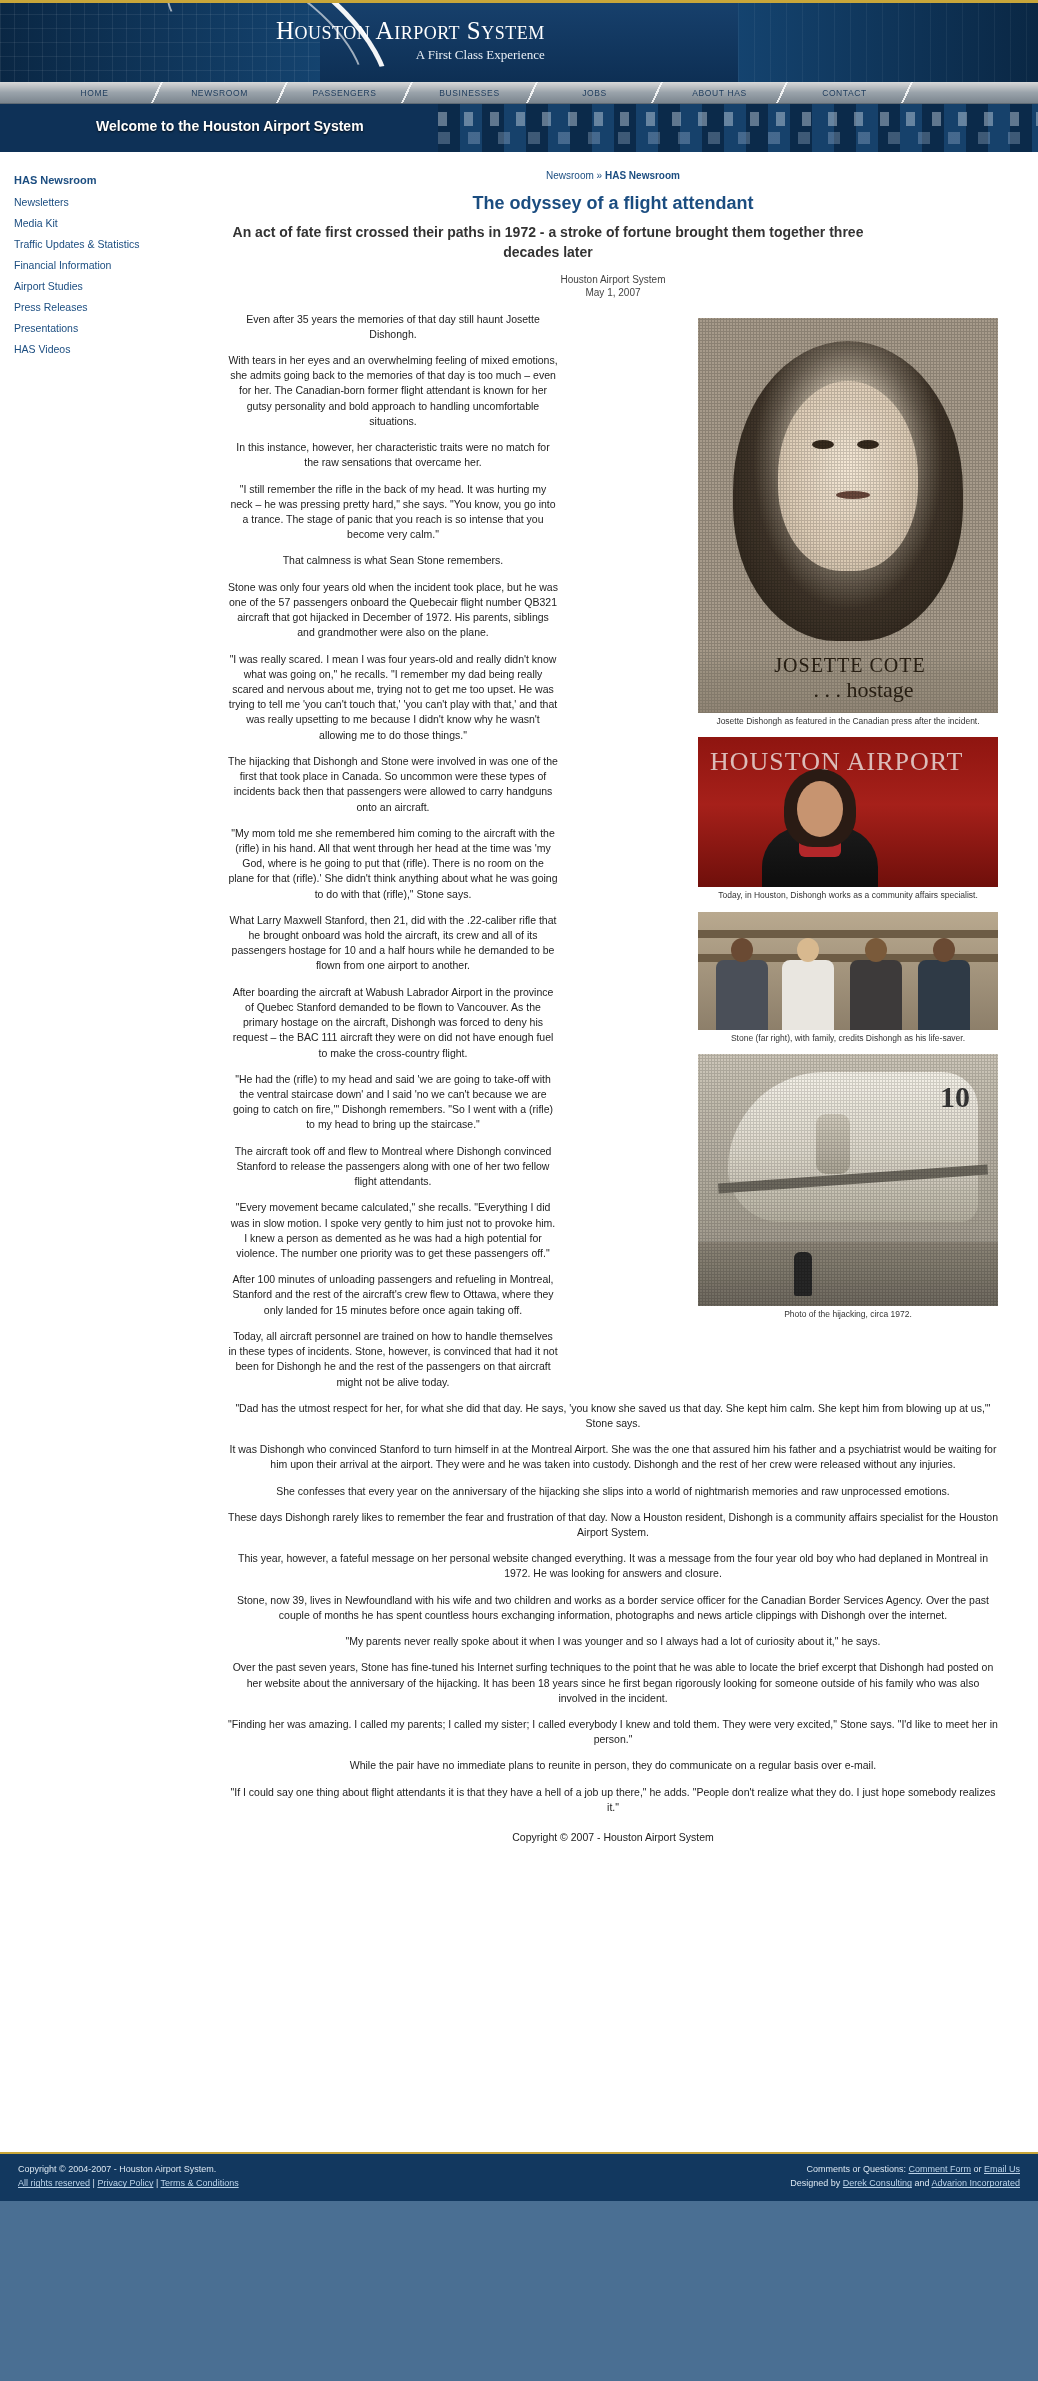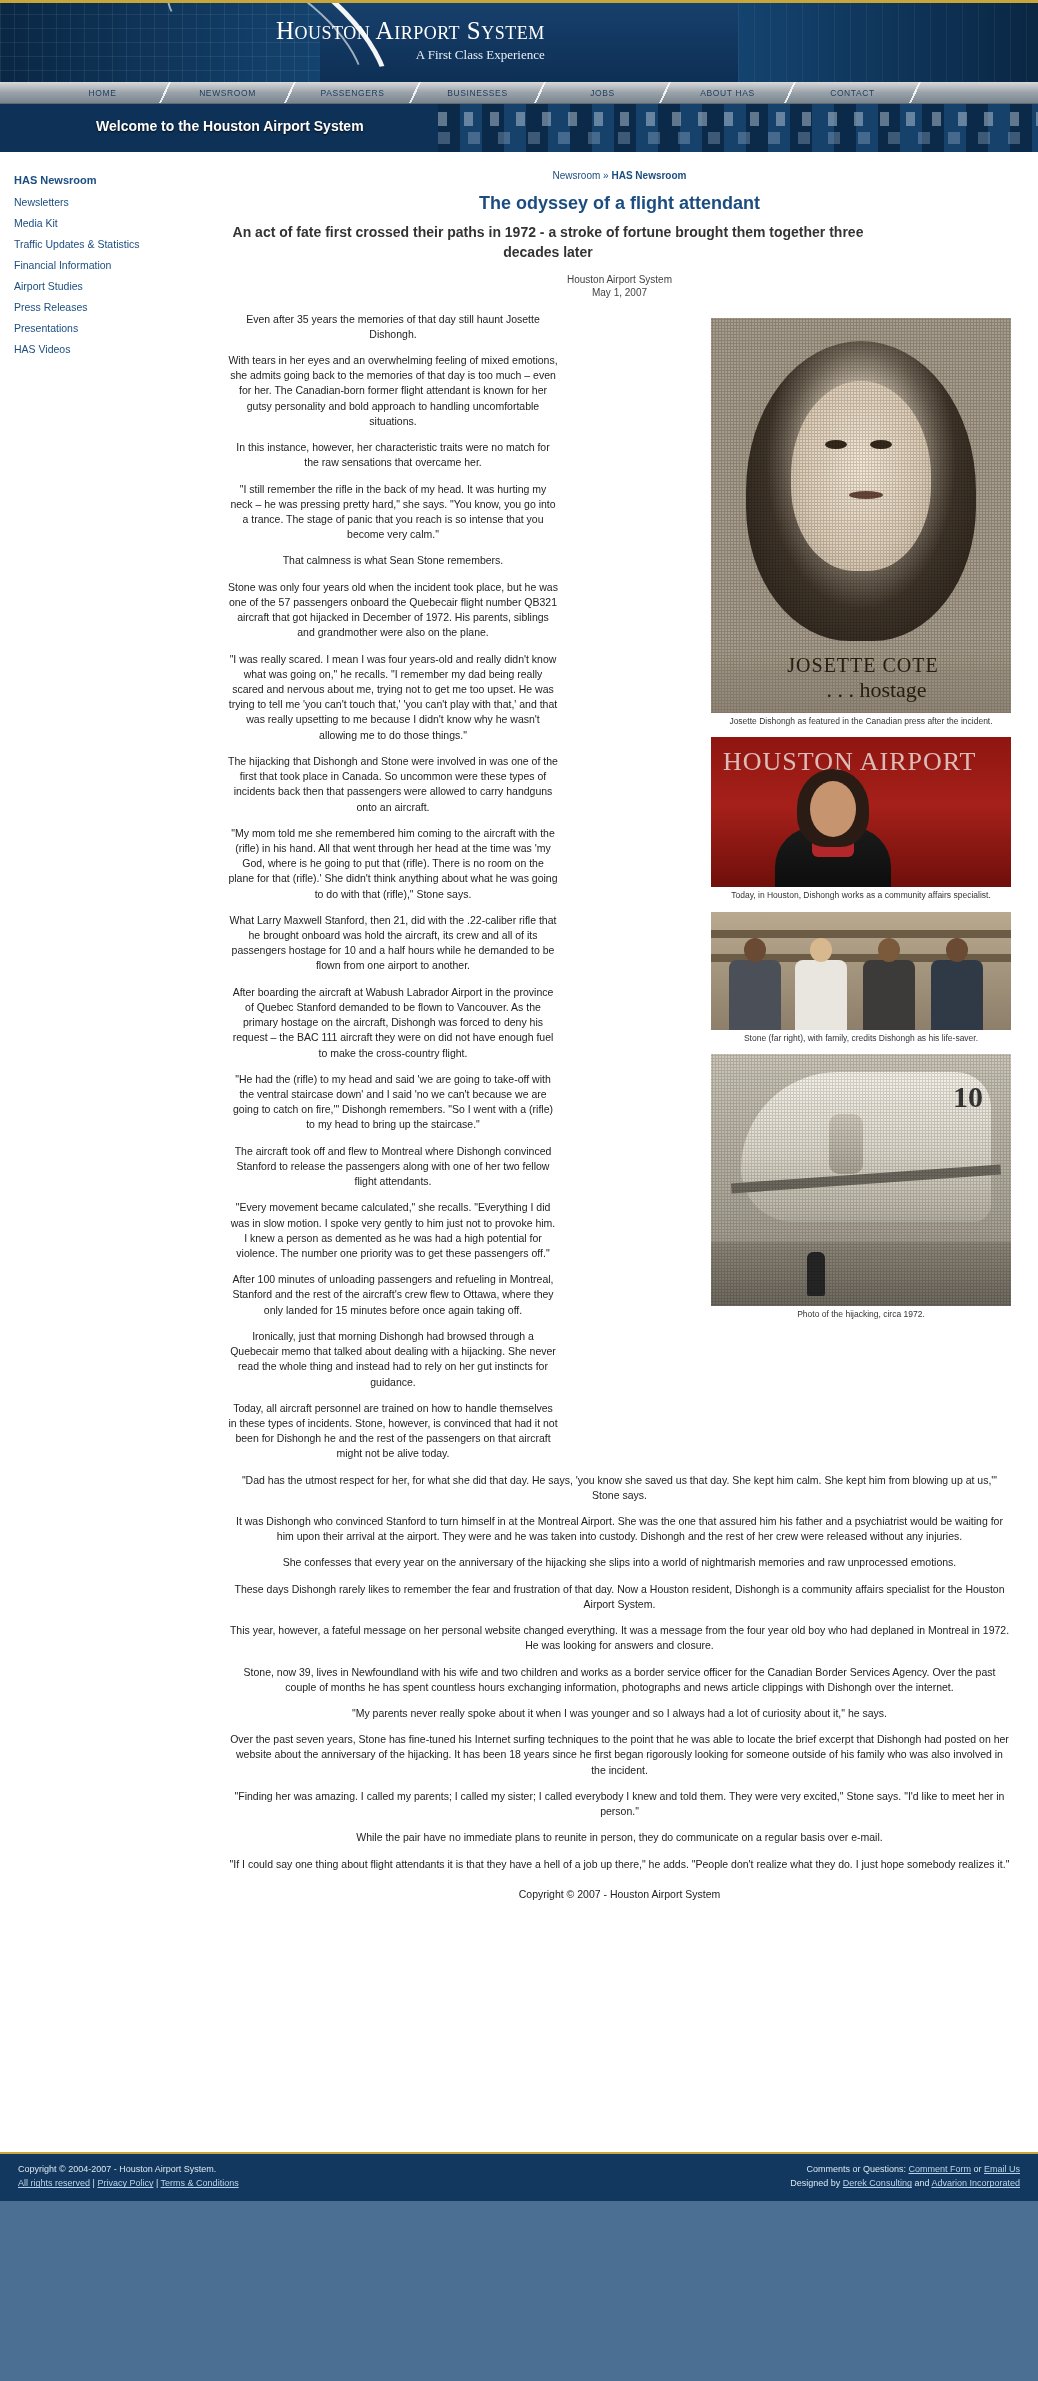--- a/index.html
+++ b/index.html
@@ -65,21 +65,21 @@
     font-family: "Liberation Serif", serif;
     font-size: 13px; text-align: right; margin-top: 2px; color:#e8eef5;
   }
 
   
   .nav {
     height: 22px;
     background: linear-gradient(180deg,#d9d9d9 0%, #9aa3ab 50%, #7b858e 100%);
     display: flex;
     align-items: stretch;
-    padding-left: 40px;
+    padding-left: 32px;
     border-bottom: 1px solid #5f6a74;
     position: relative;
   }
   .nav-item {
     flex: 0 0 auto;
     width: 125px;
     text-align: center;
     font-size: 8.5px;
     letter-spacing: .6px;
     color: #1d3b5c;
@@ -122,21 +122,21 @@
     color: #ffffff; font-size: 14px; font-weight: bold;
     text-shadow: 0 1px 2px rgba(0,0,0,.8);
     z-index: 2;
   }
 
   
   .content {
     display: flex;
     align-items: flex-start;
     background: #fff;
-    padding: 0 3px 20px 0;
+    padding: 0 16px 20px 0;
     min-height: 2000px;
   }
   .sidebar {
     width: 222px;
     flex: 0 0 222px;
     padding: 22px 10px 40px 14px;
     background: #fff;
   }
   .sidebar h3 {
     margin: 0 0 10px 0;
@@ -492,21 +492,20 @@
         <p class="para narrow">Stone was only four years old when the incident took place, but he was one of the 57 passengers onboard the Quebecair flight number QB321 aircraft that got hijacked in December of 1972. His parents, siblings and grandmother were also on the plane.</p>
         <p class="para narrow">"I was really scared. I mean I was four years-old and really didn't know what was going on," he recalls. "I remember my dad being really scared and nervous about me, trying not to get me too upset. He was trying to tell me 'you can't touch that,' 'you can't play with that,' and that was really upsetting to me because I didn't know why he wasn't allowing me to do those things."</p>
         <p class="para narrow">The hijacking that Dishongh and Stone were involved in was one of the first that took place in Canada. So uncommon were these types of incidents back then that passengers were allowed to carry handguns onto an aircraft.</p>
         <p class="para narrow">"My mom told me she remembered him coming to the aircraft with the (rifle) in his hand. All that went through her head at the time was 'my God, where is he going to put that (rifle). There is no room on the plane for that (rifle).' She didn't think anything about what he was going to do with that (rifle)," Stone says.</p>
         <p class="para narrow">What Larry Maxwell Stanford, then 21, did with the .22-caliber rifle that he brought onboard was hold the aircraft, its crew and all of its passengers hostage for 10 and a half hours while he demanded to be flown from one airport to another.</p>
         <p class="para narrow">After boarding the aircraft at Wabush Labrador Airport in the province of Quebec Stanford demanded to be flown to Vancouver. As the primary hostage on the aircraft, Dishongh was forced to deny his request – the BAC 111 aircraft they were on did not have enough fuel to make the cross-country flight.</p>
         <p class="para narrow">"He had the (rifle) to my head and said 'we are going to take-off with the ventral staircase down' and I said 'no we can't because we are going to catch on fire,'" Dishongh remembers. "So I went with a (rifle) to my head to bring up the staircase."</p>
         <p class="para narrow">The aircraft took off and flew to Montreal where Dishongh convinced Stanford to release the passengers along with one of her two fellow flight attendants.</p>
         <p class="para narrow">"Every movement became calculated," she recalls. "Everything I did was in slow motion. I spoke very gently to him just not to provoke him. I knew a person as demented as he was had a high potential for violence. The number one priority was to get these passengers off."</p>
         <p class="para narrow">After 100 minutes of unloading passengers and refueling in Montreal, Stanford and the rest of the aircraft's crew flew to Ottawa, where they only landed for 15 minutes before once again taking off.</p>
-        <p class="para narrow">Ironically, just that morning Dishongh had browsed through a Quebecair memo that talked about dealing with a hijacking. She never read the whole thing and instead had to rely on her gut instincts for guidance.</p>
         <p class="para narrow">Today, all aircraft personnel are trained on how to handle themselves in these types of incidents. Stone, however, is convinced that had it not been for Dishongh he and the rest of the passengers on that aircraft might not be alive today.</p>
 
         <p class="para" style="clear:both">"Dad has the utmost respect for her, for what she did that day. He says, 'you know she saved us that day. She kept him calm. She kept him from blowing up at us,'" Stone says.</p>
         <p class="para">It was Dishongh who convinced Stanford to turn himself in at the Montreal Airport. She was the one that assured him his father and a psychiatrist would be waiting for him upon their arrival at the airport. They were and he was taken into custody. Dishongh and the rest of her crew were released without any injuries.</p>
         <p class="para">She confesses that every year on the anniversary of the hijacking she slips into a world of nightmarish memories and raw unprocessed emotions.</p>
         <p class="para">These days Dishongh rarely likes to remember the fear and frustration of that day. Now a Houston resident, Dishongh is a community affairs specialist for the Houston Airport System.</p>
         <p class="para">This year, however, a fateful message on her personal website changed everything. It was a message from the four year old boy who had deplaned in Montreal in 1972. He was looking for answers and closure.</p>
         <p class="para">Stone, now 39, lives in Newfoundland with his wife and two children and works as a border service officer for the Canadian Border Services Agency. Over the past couple of months he has spent countless hours exchanging information, photographs and news article clippings with Dishongh over the internet.</p>
         <p class="para">"My parents never really spoke about it when I was younger and so I always had a lot of curiosity about it," he says.</p>
         <p class="para">Over the past seven years, Stone has fine-tuned his Internet surfing techniques to the point that he was able to locate the brief excerpt that Dishongh had posted on her website about the anniversary of the hijacking. It has been 18 years since he first began rigorously looking for someone outside of his family who was also involved in the incident.</p>

